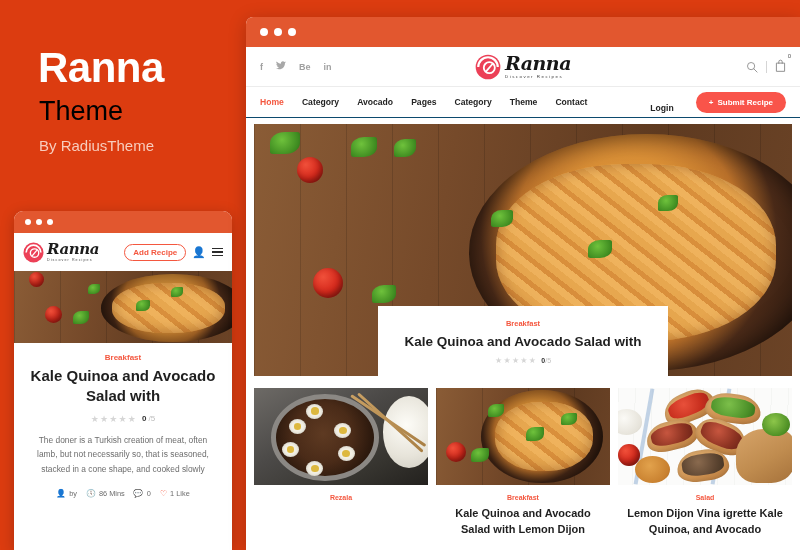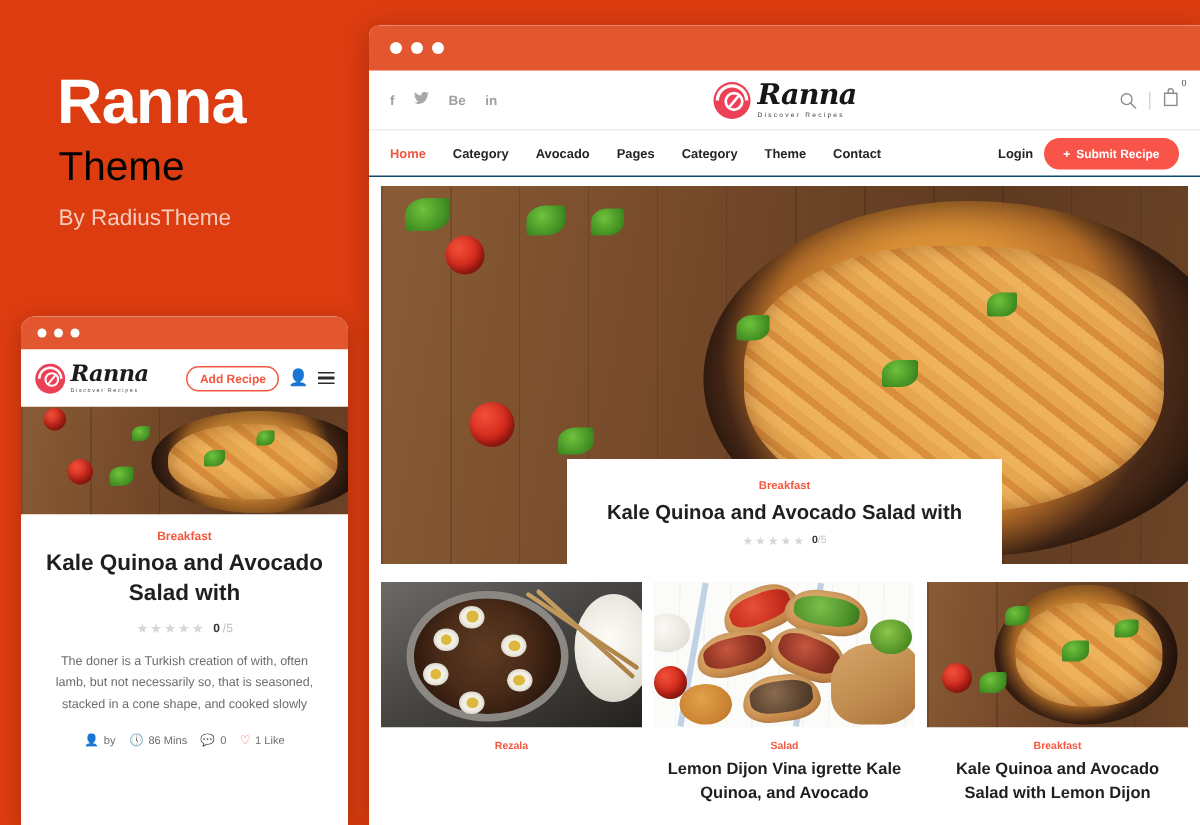--- a/index.html
+++ b/index.html
@@ -115,21 +115,21 @@
   .cart-wrap { position: relative; }
   .cart-badge { position: absolute; top: -5px; right: -5px; font-size: 6px; color: #555; }
 
   .b-nav {
     height: 31px; display: flex; align-items: center;
     padding: 0 14px; border-bottom: 1px solid #0c4a6e;
   }
   .b-nav .links { display: flex; align-items: center; gap: 18px; }
   .b-nav .links a { font-size: 8.6px; font-weight: 700; color: #242424; text-decoration: none; }
   .b-nav .links a.active { color: #f4573f; }
-  .b-nav .right { margin-left: auto; display: flex; align-items: center; gap: 7px; }
+  .b-nav .right { margin-left: auto; display: flex; align-items: flex-end; gap: 22px; }
   .b-login { font-size: 8.6px; font-weight: 700; color: #242424; }
   .b-submit {
     background: #f9544a; color: #fff; font-size: 8px; font-weight: 700;
     border-radius: 13px; padding: 6px 13px; display: inline-flex; align-items: center; gap: 4px;
     border: none;
   }
 
   
   .b-hero { position: relative; margin: 6px 8px 0; height: 252px; overflow: hidden; }
   .hero-card {
@@ -271,21 +271,21 @@
     </div>
 
     <div class="m-body">
       <div class="m-cat">Breakfast</div>
       <div class="m-title">Kale Quinoa and Avocado Salad with</div>
       <div class="m-rate">
         <span class="stars">★★★★★</span>
         <span class="sc">0</span>
         <span class="so">/5</span>
       </div>
-      <div class="m-desc">The doner is a Turkish creation of with, often lamb, but not necessarily so, that is seasoned, stacked in a cone shape, and cooked slowly</div>
+      <div class="m-desc">The doner is a Turkish creation of meat, often lamb, but not necessarily so, that is seasoned, stacked in a cone shape, and cooked slowly</div>
       <div class="m-meta">
         <span>
           <span class="ic">👤</span>
           <span>by</span>
         </span>
         <span>
           <span class="ic">🕔</span>
           <span>86 Mins</span>
         </span>
         <span>
@@ -403,20 +403,38 @@
           <div class="egg" style="left:20%;top:32%;"></div>
           <div class="egg" style="left:16%;top:56%;"></div>
           <div class="egg" style="left:30%;top:75%;"></div>
           <div class="egg" style="left:48%;top:60%;"></div>
           <div class="egg" style="left:46%;top:36%;"></div>
           <div class="rice"></div>
           <div class="chopstick" style="left:56%;top:6%;width:52%;transform:rotate(34deg);"></div>
           <div class="chopstick" style="left:60%;top:4%;width:50%;transform:rotate(42deg);"></div>
         </div>
         <div class="r-cat">Rezala</div>
+      </div>
+
+      <div class="r-card">
+        <div class="r-thumb">
+          <div class="ph ph-wood"></div>
+          <div class="ph-bowl" style="right:4%;top:2%;width:70%;height:96%;"></div>
+          <div class="ph-penne" style="right:10%;top:14%;width:56%;height:72%;"></div>
+          <div class="tomato" style="left:6%;top:56%;width:20px;height:20px;"></div>
+          <div class="parsley" style="left:20%;top:62%;width:18px;height:14px;"></div>
+          <div class="parsley" style="left:30%;top:16%;width:16px;height:13px;"></div>
+          <div class="parsley" style="left:52%;top:40%;width:18px;height:14px;"></div>
+          <div class="parsley" style="left:72%;top:26%;width:16px;height:12px;"></div>
+        </div>
+        <div class="r-cat">Breakfast</div>
+        <div class="r-title">
+          <span>Kale Quinoa and Avocado</span><br>
+          <span>Salad with Lemon Dijon</span>
+        </div>
       </div>
 
       <div class="r-card">
         <div class="r-thumb">
           <div class="ph ph-white"></div>
           <div class="napkin-stripe" style="left:14%;top:0;width:4px;height:100%;transform:rotate(10deg);"></div>
           <div class="napkin-stripe" style="left:58%;top:0;width:4px;height:100%;transform:rotate(10deg);"></div>
           <div class="bruschetta" style="left:26%;top:4%;width:30%;height:30%;transform:rotate(-22deg);">
             <div class="topping tp-tomato"></div>
           </div>
@@ -438,33 +456,15 @@
           <div class="bowl-small" style="right:1%;top:26%;width:16%;height:24%;background:radial-gradient(circle at 42% 36%,#8dc64a 0%,#4d8f24 70%,#356a17 100%);"></div>
           <div class="tomato" style="left:0%;top:58%;width:22px;height:22px;"></div>
         </div>
         <div class="r-cat">Salad</div>
         <div class="r-title">
           <span>Lemon Dijon Vina igrette Kale</span><br>
           <span>Quinoa, and Avocado</span>
         </div>
       </div>
 
-      <div class="r-card">
-        <div class="r-thumb">
-          <div class="ph ph-wood"></div>
-          <div class="ph-bowl" style="right:4%;top:2%;width:70%;height:96%;"></div>
-          <div class="ph-penne" style="right:10%;top:14%;width:56%;height:72%;"></div>
-          <div class="tomato" style="left:6%;top:56%;width:20px;height:20px;"></div>
-          <div class="parsley" style="left:20%;top:62%;width:18px;height:14px;"></div>
-          <div class="parsley" style="left:30%;top:16%;width:16px;height:13px;"></div>
-          <div class="parsley" style="left:52%;top:40%;width:18px;height:14px;"></div>
-          <div class="parsley" style="left:72%;top:26%;width:16px;height:12px;"></div>
-        </div>
-        <div class="r-cat">Breakfast</div>
-        <div class="r-title">
-          <span>Kale Quinoa and Avocado</span><br>
-          <span>Salad with Lemon Dijon</span>
-        </div>
-      </div>
-
     </div>
   </div>
 </div>
 
 </body></html>

